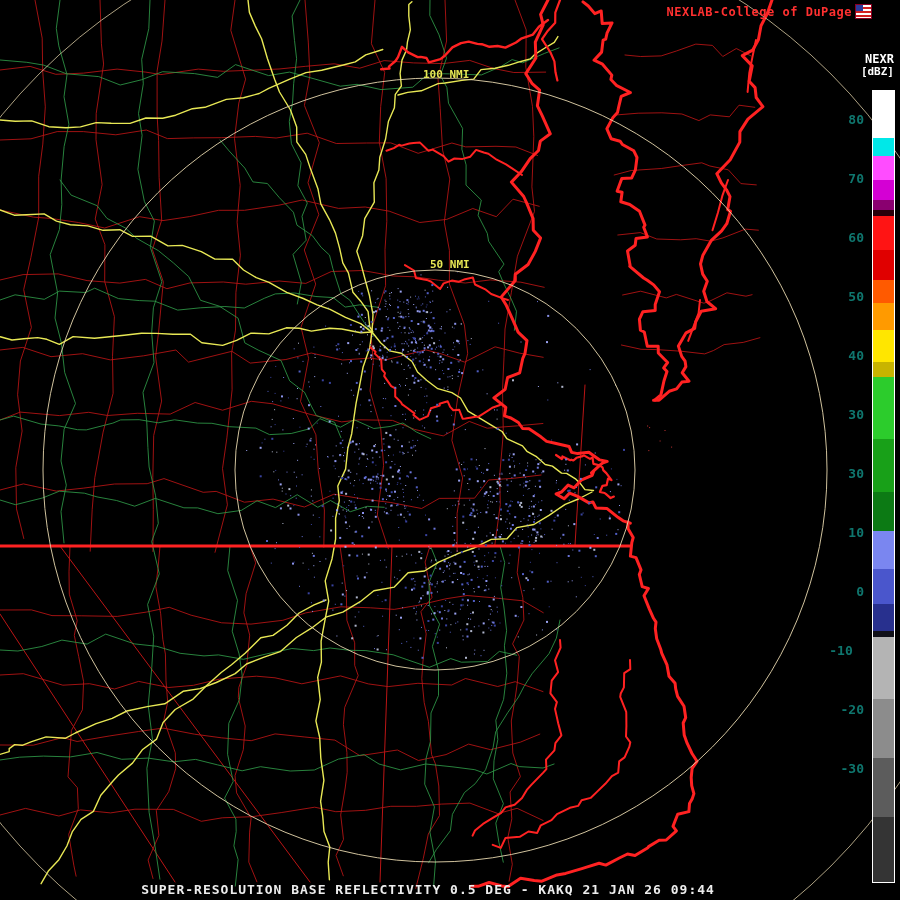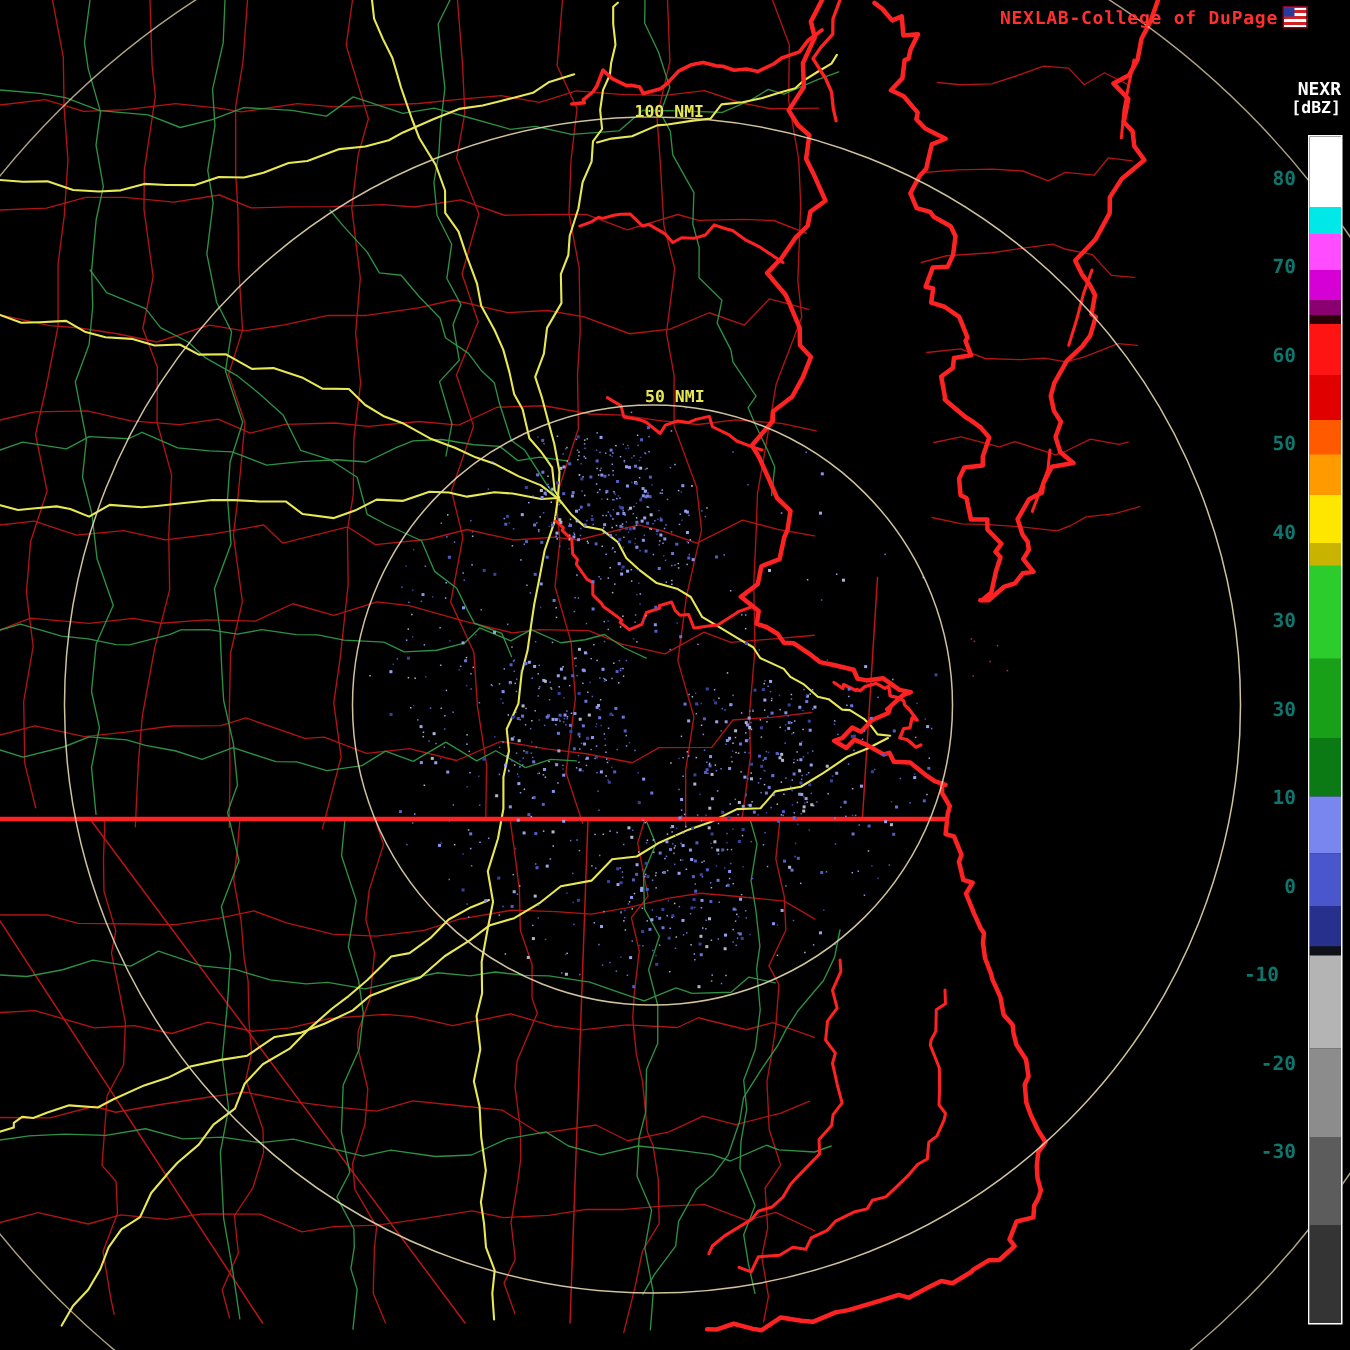--- a/index.html
+++ b/index.html
@@ -1484,13 +1484,14 @@
       <div class="cb-tick" style="top: 347.5px;">40</div>
       <div class="cb-tick" style="top: 406.5px;">30</div>
       <div class="cb-tick" style="top: 465.5px;">30</div>
       <div class="cb-tick" style="top: 524.5px;">10</div>
       <div class="cb-tick" style="top: 583.5px;">0</div>
       <div class="cb-tick" style="top: 642.5px; text-align: center;">-10</div>
       <div class="cb-tick" style="top: 701.5px;">-20</div>
       <div class="cb-tick" style="top: 760.5px;">-30</div>
     </div>
 
+  <div class="footer">SUPER-RESOLUTION BASE REFLECTIVITY 0.5 DEG - KAKQ 21 JAN 26 09:44</div>
 </div>
 
 </body></html>

